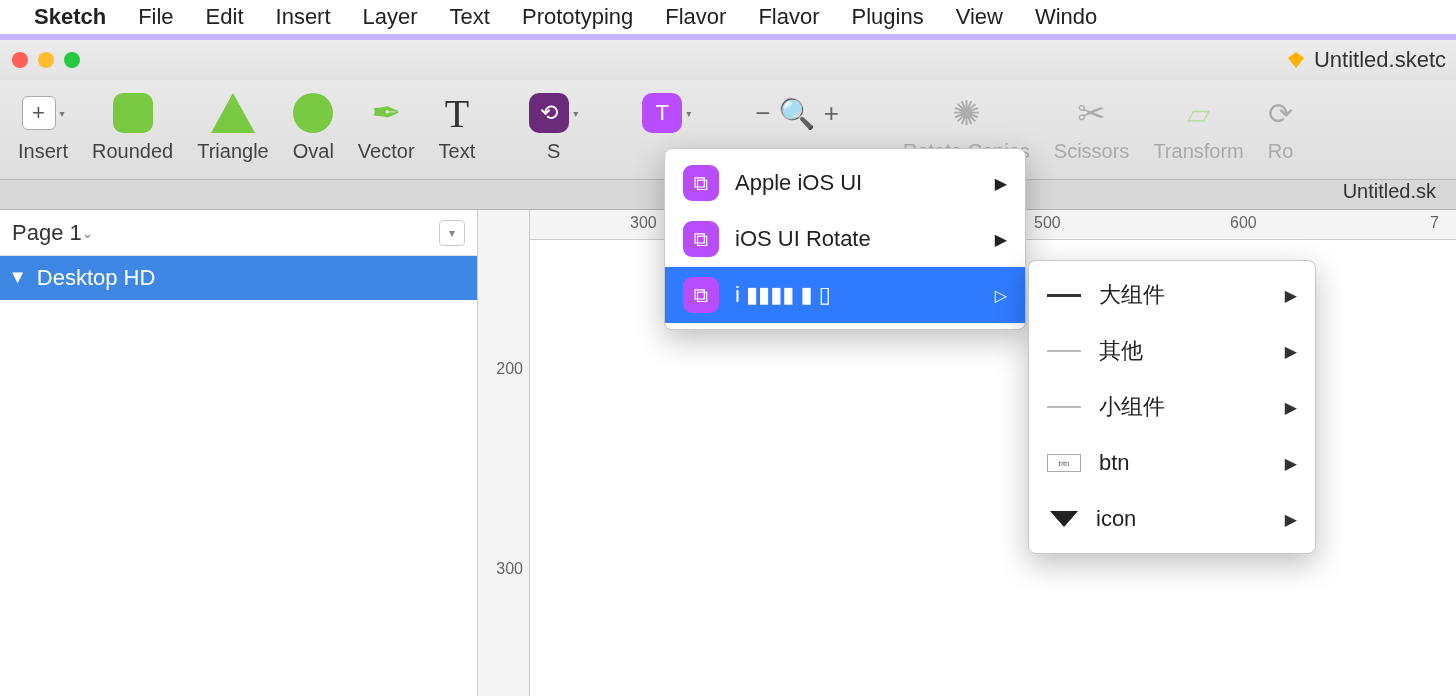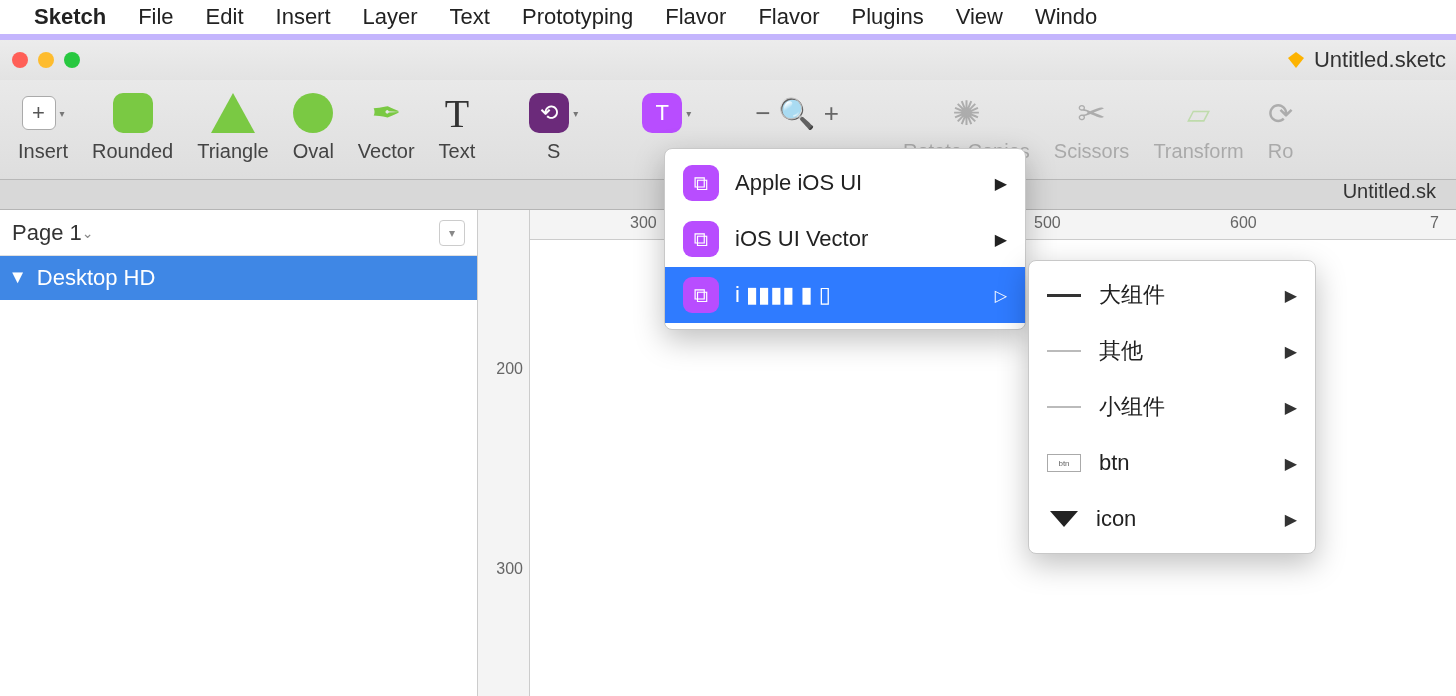--- a/index.html
+++ b/index.html
@@ -230,21 +230,21 @@
 </div>
 
 <div class="menu1">
   <div class="mitem">
     <div class="micon">⧉</div>
     <span>Apple iOS UI</span>
     <span class="arrow">▶</span>
   </div>
   <div class="mitem">
     <div class="micon">⧉</div>
-    <span>iOS UI Vector</span>
+    <span>iOS UI Rotate</span>
     <span class="arrow">▶</span>
   </div>
   <div class="mitem sel">
     <div class="micon">⧉</div>
     <span>i ▮▮▮▮ ▮ ▯</span>
     <span class="arrow" style="color:#fff;">▷</span>
   </div>
 </div>
 
 <div class="menu2">

